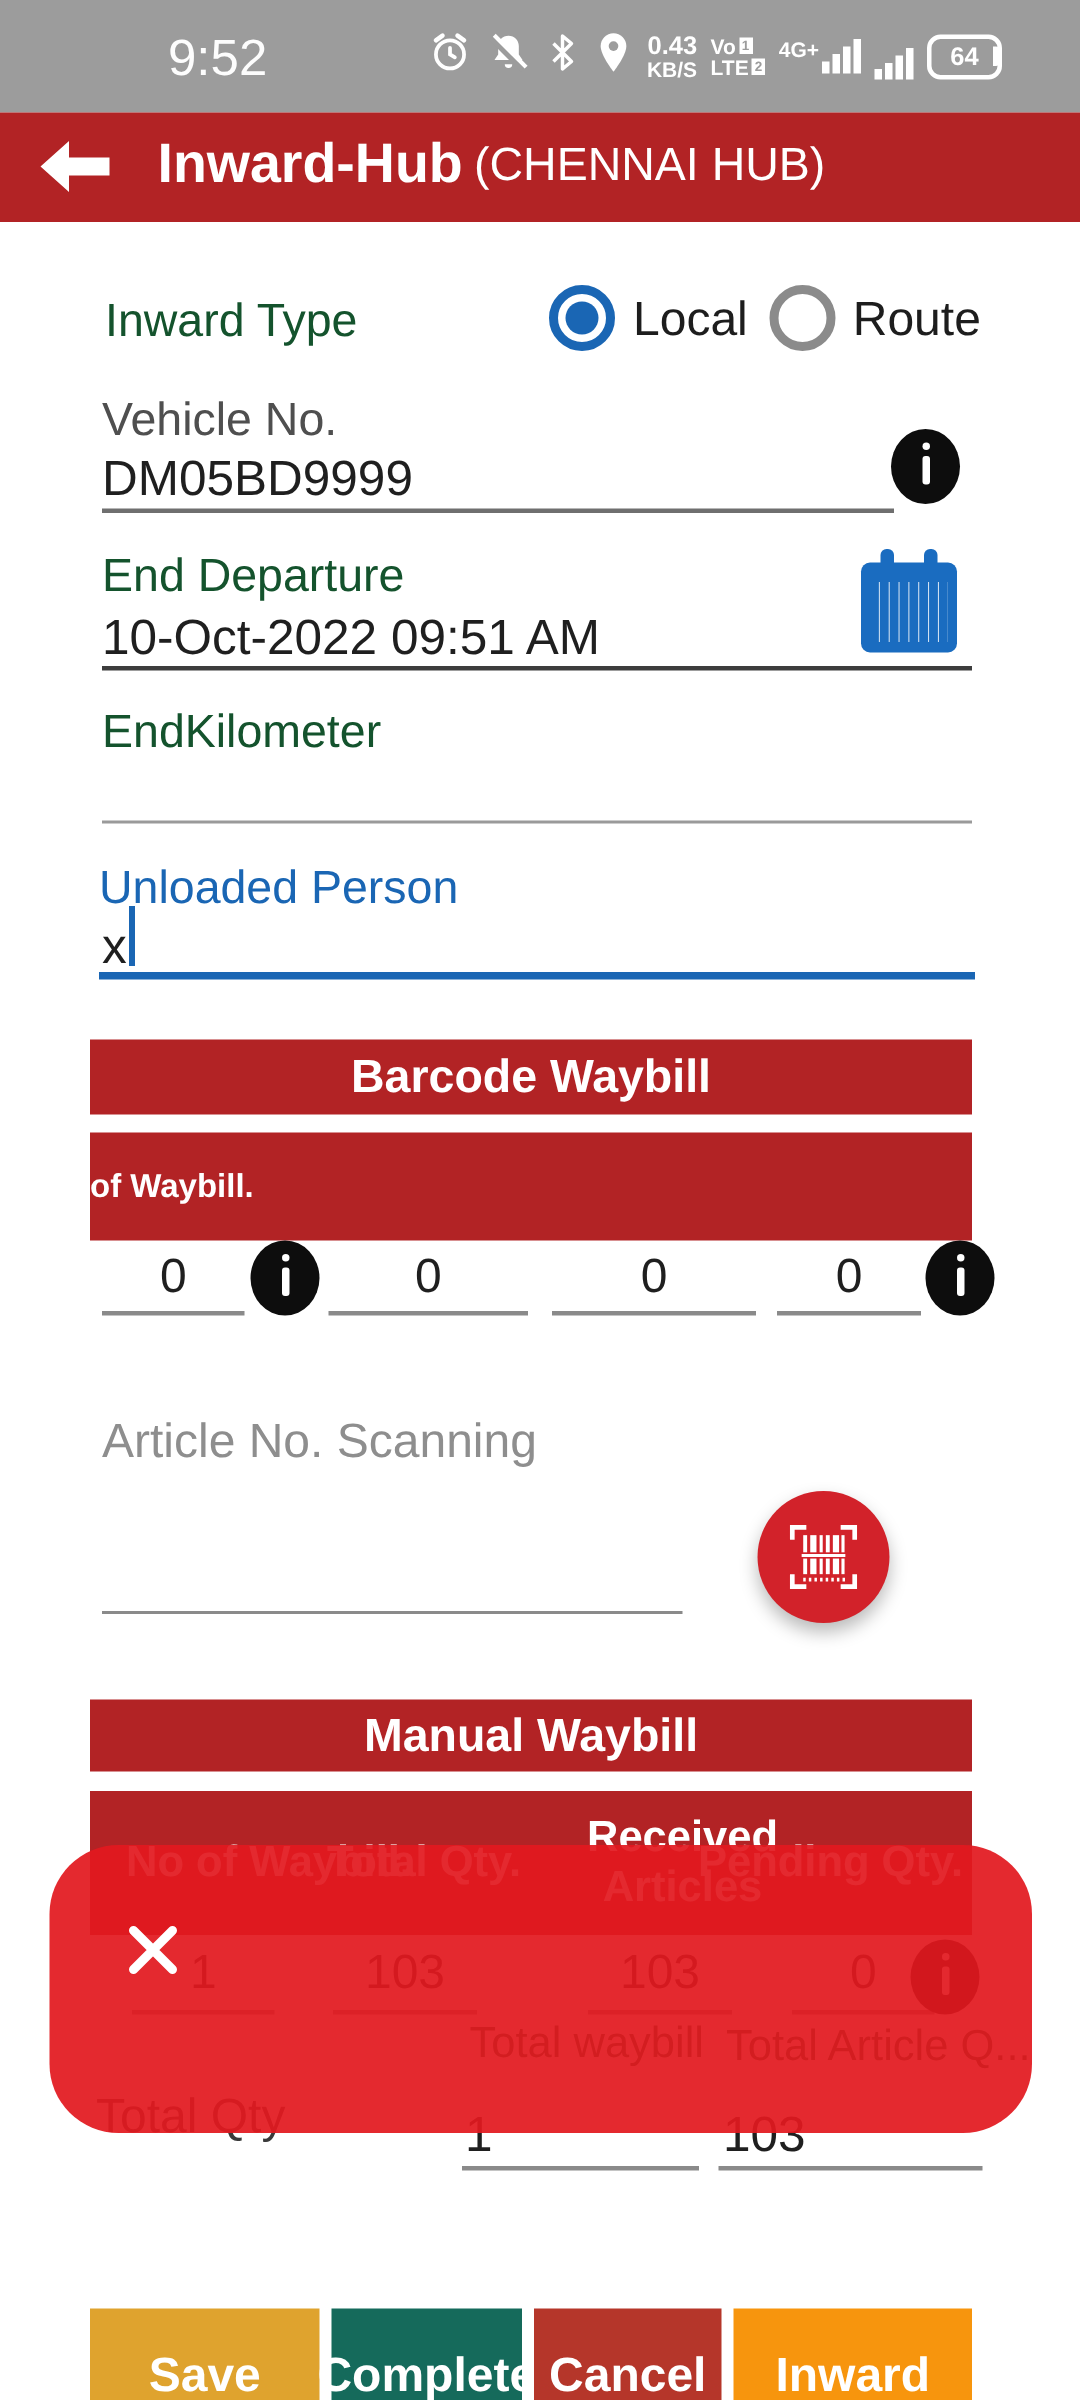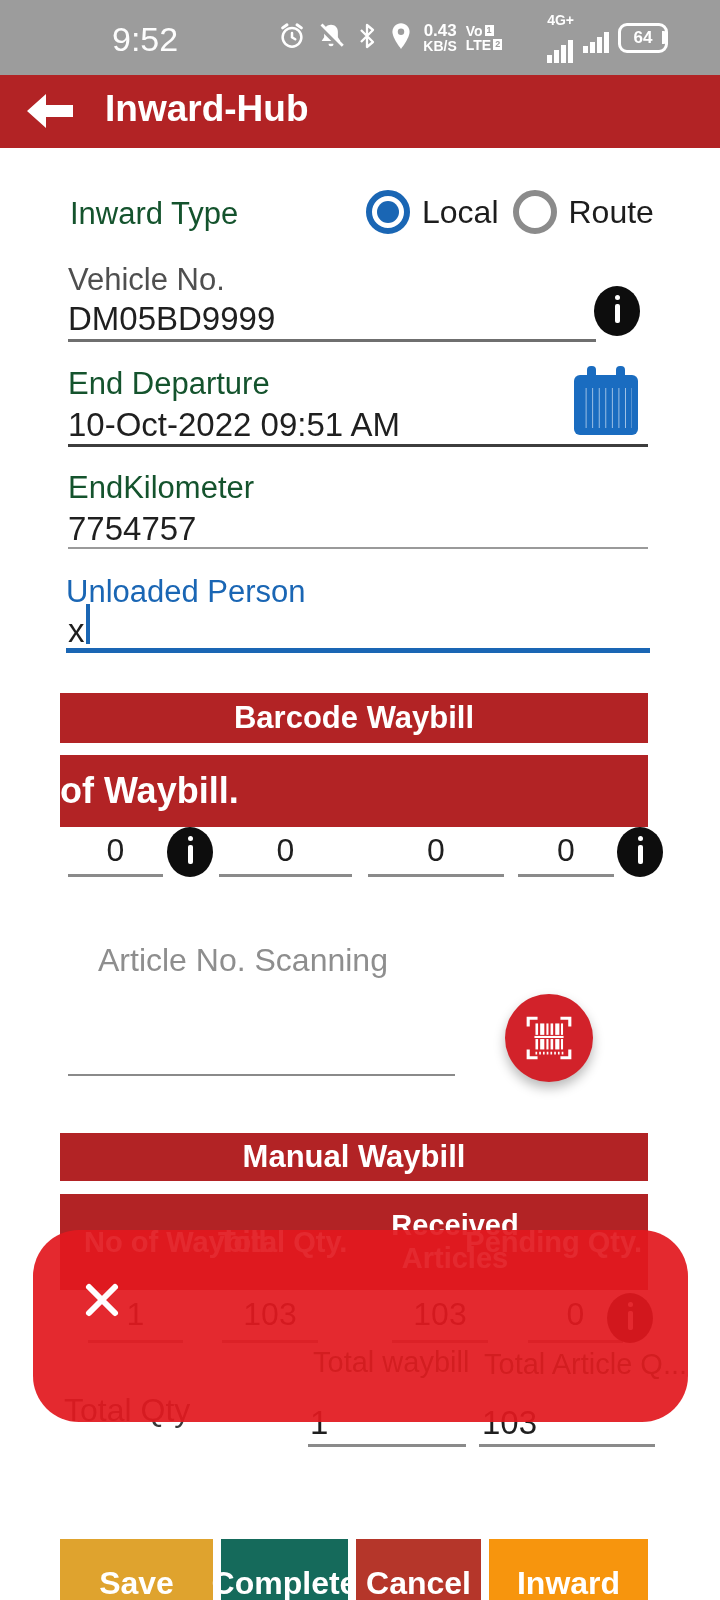--- a/index.html
+++ b/index.html
@@ -8,21 +8,21 @@
 
   
   .statusbar{position:absolute;left:0;top:0;width:720px;height:75px;background:#9c9c9c;color:#fff;}
   .sb-time{position:absolute;left:112px;top:20px;font-size:34px;color:#fdfdfd;}
   .sb-icons{position:absolute;right:54px;top:0;height:75px;display:flex;align-items:center;gap:9px;}
   .sb-text{font-weight:bold;line-height:1;text-align:center;}
   .sb-text .l1{font-size:17px;text-align:right;} .sb-text .l2{font-size:14px;}
   .volte{font-weight:bold;line-height:1;font-size:14px;text-align:left;}
   .volte .row{display:flex;align-items:center;gap:2px;}
   .simbox{display:inline-block;width:9px;height:11px;background:#fff;color:#9c9c9c;font-size:9px;line-height:11px;text-align:center;font-weight:bold;}
-  .net{display:flex;flex-direction:column;align-items:flex-start;gap:13px;margin-left:36px;}
+  .net{display:flex;flex-direction:row;align-items:flex-start;gap:2px;}
   .net-label{font-size:14px;font-weight:bold;line-height:1;}
   .bars{display:flex;align-items:flex-end;gap:2px;}
   .bars i{display:block;width:5px;background:#fff;}
   .battery{width:50px;height:30px;border:3px solid #fff;border-radius:9px;display:flex;align-items:center;justify-content:center;font-size:17px;font-weight:bold;color:#fff;box-sizing:border-box;}
   .battery-nub{width:4px;height:13px;background:#fff;border-radius:0 2px 2px 0;margin-left:-6px;}
 
   
   .appbar{position:absolute;left:0;top:75px;width:720px;height:73px;background:#b22325;}
   .back-btn{position:absolute;left:26px;top:93px;width:48px;height:36px;cursor:pointer;}
   .appbar-title{position:absolute;left:105px;top:88px;font-size:37px;font-weight:bold;color:#fff;text-align:center;}
@@ -54,21 +54,21 @@
              background-image:linear-gradient(#1a6cc0,#1a6cc0);background-size:6px 8px;
              background-repeat:space;background-origin:content-box;background-clip:padding-box;padding:0;}
 
   
   .cursor{position:absolute;left:86px;top:604px;width:4px;height:40px;background:#1a66b4;}
 
   
   .secbar{position:absolute;left:60px;width:588px;background:#b22325;color:#fff;font-weight:bold;
           display:flex;align-items:center;justify-content:center;font-size:31px;}
   .colband{position:absolute;left:60px;width:588px;background:#b22325;color:#fff;font-weight:bold;
-           font-size:36px;overflow:hidden;}
+           font-size:22px;overflow:hidden;}
   .colband .c{position:absolute;top:50%;transform:translateY(-50%);white-space:nowrap;}
 
   .cellval{position:absolute;font-size:32px;color:#1f1f1f;text-align:center;}
 
   
   .scan-btn{position:absolute;left:505px;top:994px;width:88px;height:88px;border-radius:50%;
             background:#d2222a;box-shadow:0 6px 12px rgba(0,0,0,.28);display:flex;align-items:center;justify-content:center;cursor:pointer;}
 
   
   .toast{position:absolute;left:33px;top:1230px;width:655px;height:192px;border-radius:46px;
@@ -157,20 +157,21 @@
     </div>
   </div>
 
   <div class="appbar"></div>
   <div class="back-btn">
     <svg width="48" height="36" viewBox="0 0 48 36">
         <path d="M20 1L1 18l19 17V24h27V12H20V1z" fill="#fff"></path>
       </svg>
   </div>
   <div class="appbar-title">Inward-Hub</div>
+  <div class="appbar-sub">(CHENNAI HUB)</div>
 
   <div class="flabel" style="left:70px;top:196px;">Inward Type</div>
   <div class="radio-group">
     <span class="radio-opt">
       <span class="radio-circ sel"></span>
       <span class="radio-lbl">Local</span>
     </span>
     <span class="radio-opt">
       <span class="radio-circ"></span>
       <span class="radio-lbl">Route</span>
@@ -189,21 +190,20 @@
   <div class="cal">
     <span class="tab" style="left:13px;"></span>
       <span class="tab" style="left:42px;"></span>
     <span class="body"></span>
       <span class="grid"></span>
   </div>
   <div class="fvalue" style="left:68px;top:406px;">10-Oct-2022 09:51 AM</div>
   <div class="uline" style="left:68px;top:444px;width:580px;height:3px;background:#3d3d3d;"></div>
 
   <div class="flabel" style="left:68px;top:470px;">EndKilometer</div>
-  <div class="fvalue" style="left:68px;top:510px;">7754757</div>
   <div class="uline" style="left:68px;top:547px;width:580px;height:2px;background:#9a9a9a;"></div>
 
   <div class="flabel" style="left:66px;top:574px;color:#1a66b4;">Unloaded Person</div>
   <div class="fvalue" style="left:68px;top:612px;">x</div>
   <div class="cursor"></div>
   <div class="uline" style="left:66px;top:648px;width:584px;height:5px;background:#1a66b4;"></div>
 
   <div class="secbar" style="top:693px;height:50px;">
     <span>Barcode Waybill</span>
   </div>
@@ -220,21 +220,21 @@
   <div class="uline" style="left:219px;top:874px;width:133px;height:3px;"></div>
   <div class="cellval" style="left:368px;top:832px;width:136px;">0</div>
   <div class="uline" style="left:368px;top:874px;width:136px;height:3px;"></div>
   <div class="cellval" style="left:518px;top:832px;width:96px;">0</div>
   <div class="uline" style="left:518px;top:874px;width:96px;height:3px;"></div>
   <div class="info-icon" style="left:617px;top:827px;">
       <div class="i-dot"></div>
       <div class="i-bar"></div>
     </div>
 
-  <div class="flabel" style="left:68px;top:942px;font-size:32px;color:#8e8e8e;margin-left:30px;">Article No. Scanning</div>
+  <div class="flabel" style="left:68px;top:942px;font-size:32px;color:#8e8e8e;">Article No. Scanning</div>
   <div class="fvalue" style="left:68px;top:1030px;"></div>
   <div class="uline" style="left:68px;top:1074px;width:387px;height:2px;"></div>
   <div class="scan-btn">
     <svg width="52" height="52" viewBox="0 0 50 50">
       <path d="M5 14V6h9 M36 6h9v8 M45 36v8h-9 M14 44H5v-8" stroke="#fff" stroke-width="3" fill="none"></path>
       <g fill="#fff">
         <rect x="12" y="11" width="2.5" height="11"></rect>
           <rect x="16.5" y="11" width="4" height="11"></rect>
           <rect x="22.5" y="11" width="2" height="11"></rect>
           <rect x="26.5" y="11" width="2.5" height="11"></rect>

